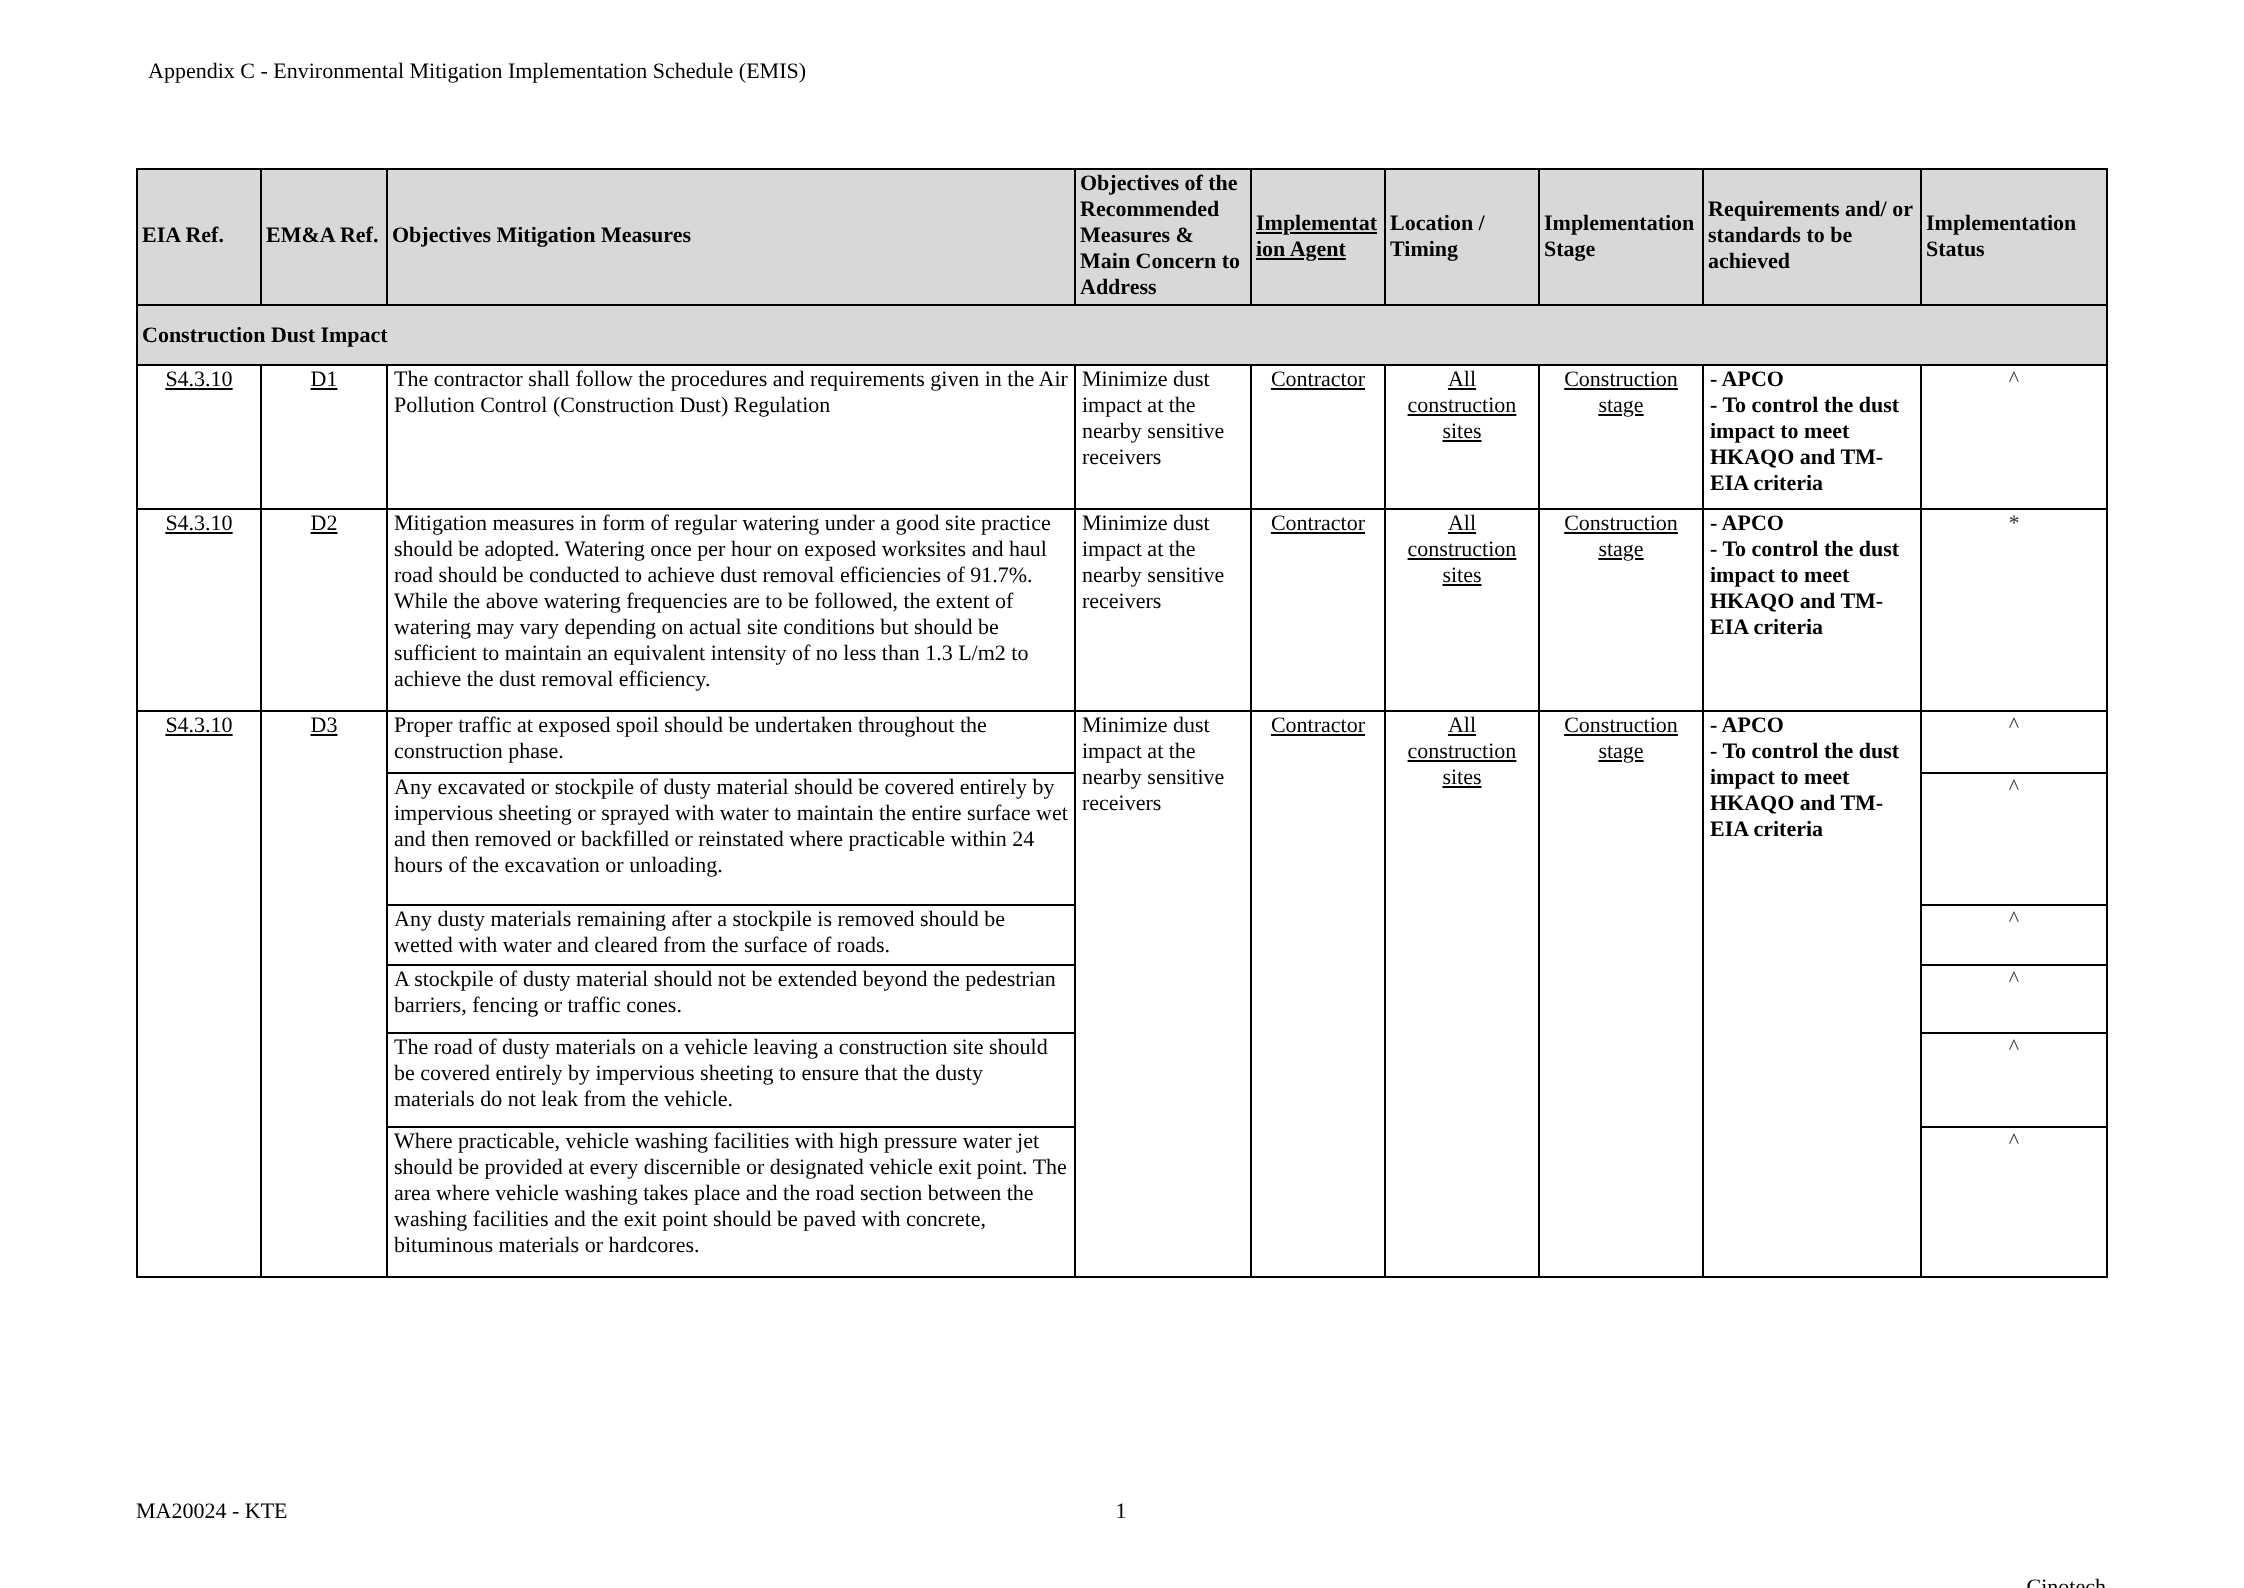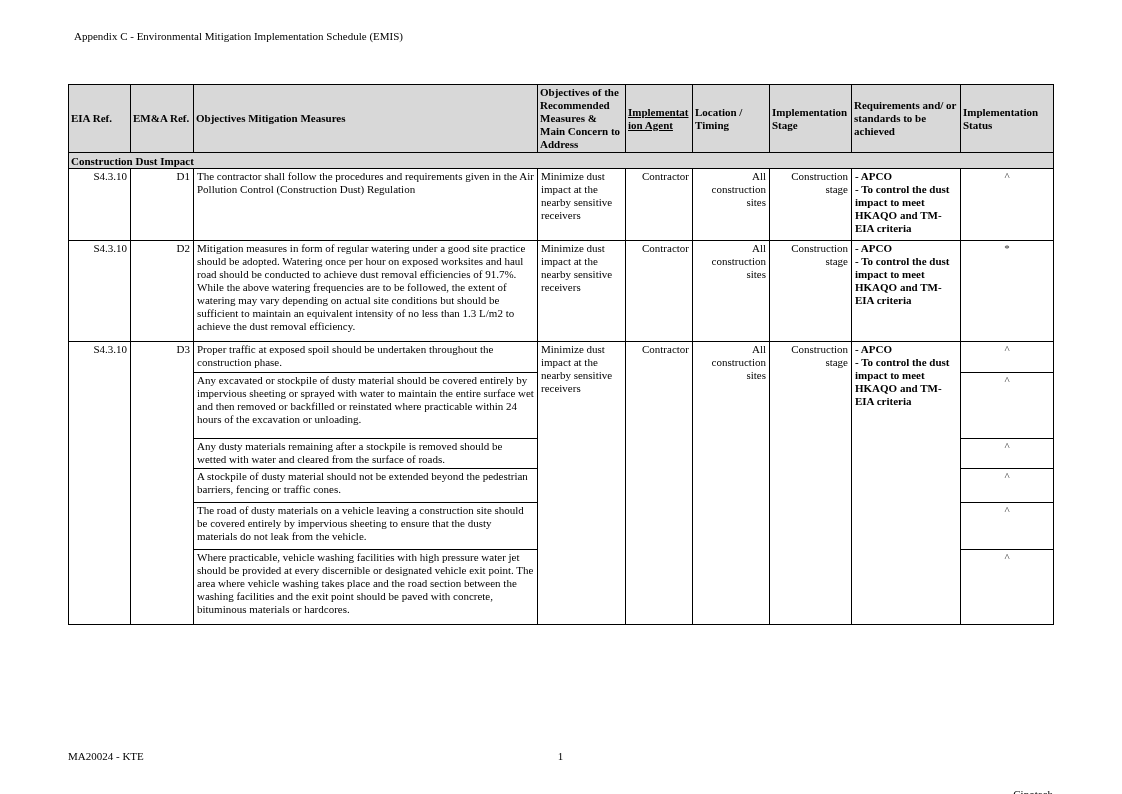--- a/index.html
+++ b/index.html
@@ -36,21 +36,21 @@
     padding:1px 2px;
   }
   th.brk{word-break:break-all;text-decoration:underline;}
   tr.section-row td{
     background:#d8d8d8;
     font-weight:bold;
     line-height:12px;
     padding:0 2px;
     vertical-align:middle;
   }
-  td.center{text-align:right;}
+  td.center{text-align:center;text-decoration:underline;}
   td.req{white-space:pre-line;font-weight:bold;}
   td.status{text-align:center;font-size:10px;line-height:11px;color:#333;}
   .footer{
     position:absolute;left:68px;top:750px;width:985px;
     font-size:11px;line-height:13px;
   }
   .footer .f-left{position:absolute;left:0;top:0;font-family:Liberation Serif, serif;}
   .footer .f-center{position:absolute;left:0;width:100%;text-align:center;top:0;}
   .footer .f-right{position:absolute;right:0;top:0;margin-top:38px;}
 </style>
@@ -78,21 +78,21 @@
     <th>EM&amp;A Ref.</th>
     <th>Objectives Mitigation Measures</th>
     <th>Objectives of the Recommended Measures &amp; Main Concern to Address</th>
     <th class="brk">Implementation Agent</th>
     <th>Location / Timing</th>
     <th>Implementation Stage</th>
     <th>Requirements and/ or standards to be achieved</th>
     <th>Implementation Status</th>
   </tr>
 
-  <tr class="section-row" style="height:16px">
+  <tr class="section-row" style="height:30px">
     <td colspan="9">Construction Dust Impact</td>
   </tr>
 
   <tr style="height:72px">
     <td class="center">S4.3.10</td>
     <td class="center">D1</td>
     <td>The contractor shall follow the procedures and requirements given in the Air Pollution Control (Construction Dust) Regulation</td>
     <td>Minimize dust impact at the nearby sensitive receivers</td>
     <td class="center">Contractor</td>
     <td class="center">All construction sites</td>

